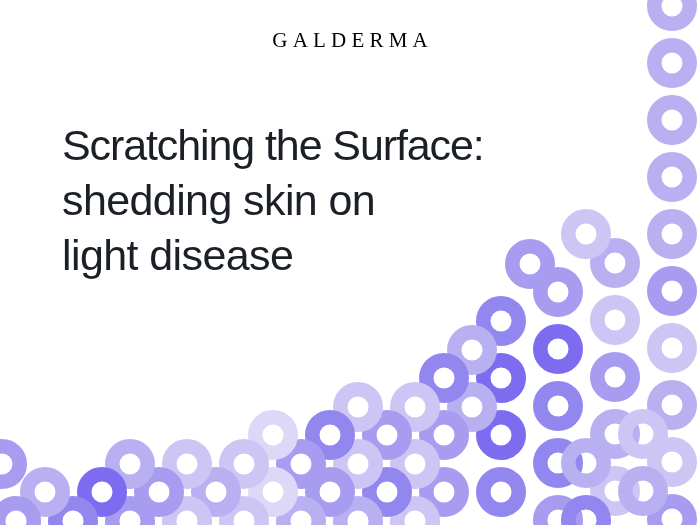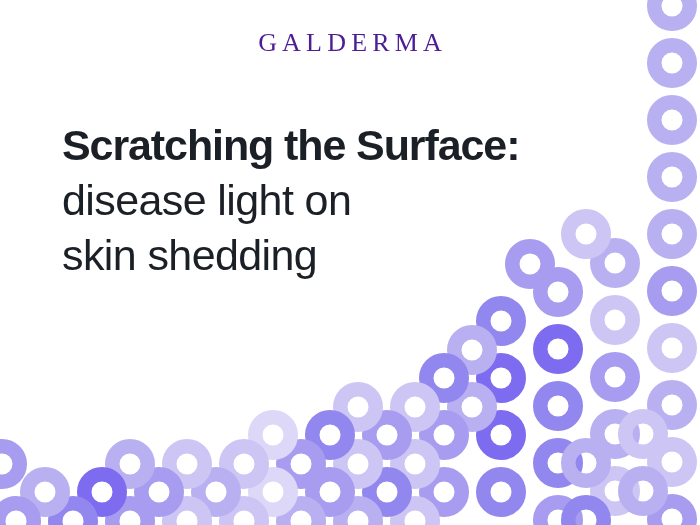--- a/index.html
+++ b/index.html
@@ -31,45 +31,45 @@
   #logo-wrap {
     position:absolute;
     left:0; top:28px;
     width:700px;
     text-align:center;
     z-index:3;
   }
   #logo {
     display:inline-block;
     font-family:"Liberation Serif", serif;
-    font-size:26px;
+    font-size:21px;
     font-weight:400;
     letter-spacing:5.2px;
-    color:#4c1d95;
+    color:#000000;
     text-indent:5.2px;
   }
 
   
   #headline {
     position:absolute;
     left:62px;
     top:118px;
     z-index:3;
     width:580px;
   }
   .hl {
     display:block;
     color:#1b1f26;
     font-family:"Liberation Sans", sans-serif;
     font-size:43px;
     line-height:55px;
     letter-spacing:-0.6px;
     white-space:nowrap;
   }
-  .hl.bold { font-weight:700; letter-spacing:-1.1px; }
+  .hl.bold { font-weight:400; letter-spacing:-1.1px; }
   .hl.light { font-weight:400; }
 </style>
 </head>
 <body>
 
 <div id="stage">
 
   <svg id="rings" viewBox="0 0 700 525" width="700" height="525" xmlns="http://www.w3.org/2000/svg" aria-hidden="true">
       <circle cx="672" cy="6" r="17.75" fill="none" stroke="#b9b0f2" stroke-width="14.5"></circle>
       <circle cx="672" cy="63" r="17.75" fill="none" stroke="#b9b0f2" stroke-width="14.5"></circle>
@@ -134,17 +134,17 @@
       <circle cx="643" cy="434" r="17.75" fill="none" stroke="#cdc6f4" stroke-width="14.5"></circle>
       <circle cx="643" cy="491" r="17.75" fill="none" stroke="#b9b0f2" stroke-width="14.5"></circle>
     </svg>
 
   <div id="logo-wrap">
     <span id="logo">GALDERMA</span>
   </div>
 
   <div id="headline">
     <span class="hl bold">Scratching the Surface:</span>
-    <span class="hl light">disease light on</span>
-    <span class="hl light">skin shedding</span>
+    <span class="hl light">shedding skin on</span>
+    <span class="hl light">light disease</span>
   </div>
 
 </div>
 
 </body></html>

